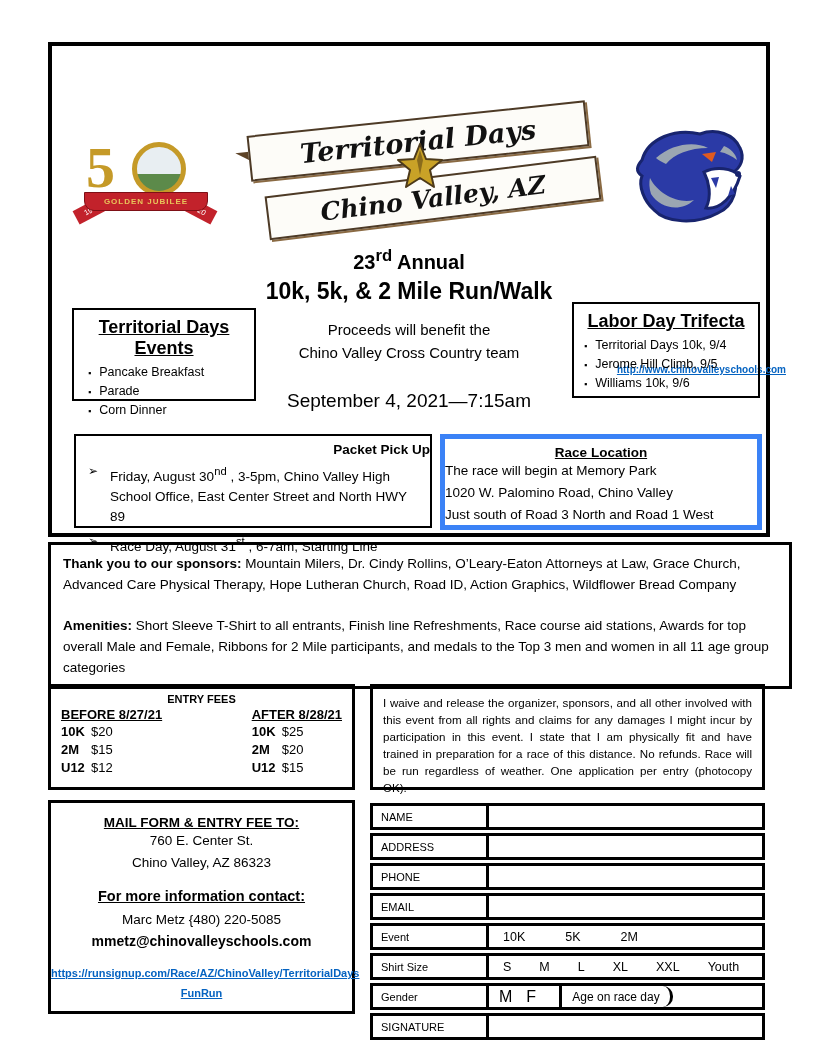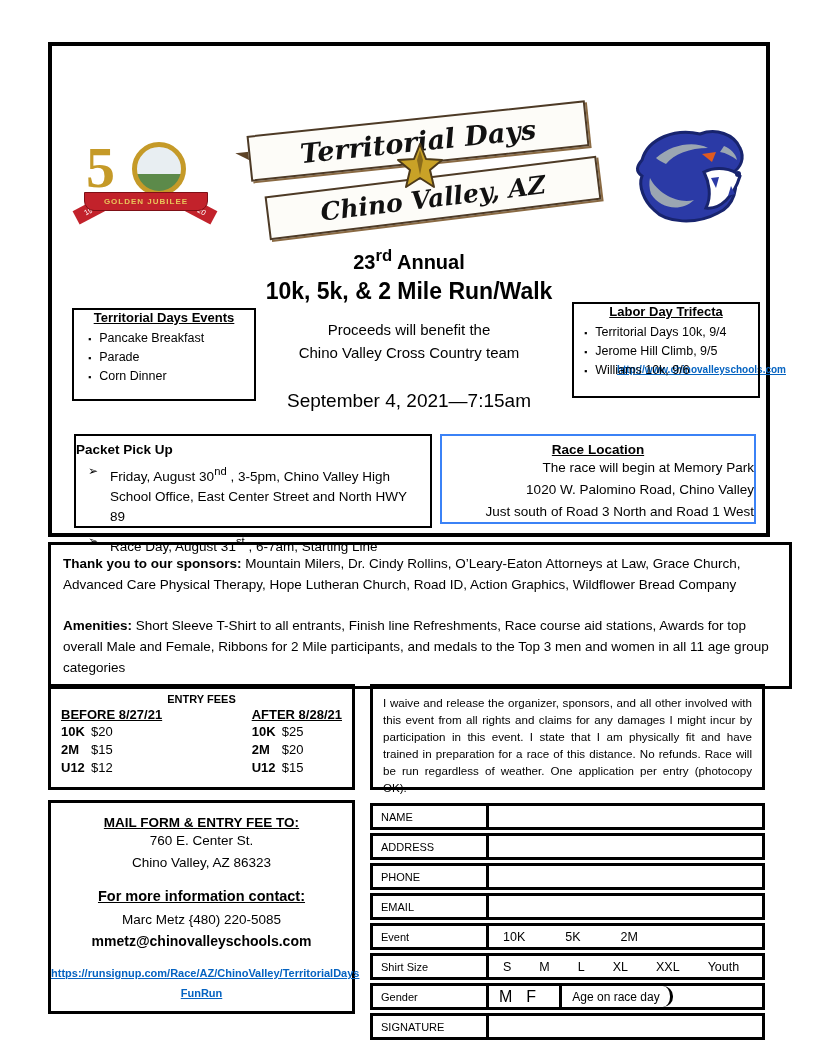--- a/index.html
+++ b/index.html
@@ -43,31 +43,31 @@
   
   .t-annual{left:0;top:200px;width:714px;text-align:center;font-size:20px;font-weight:bold;}
   .t-event{left:0;top:232px;width:714px;text-align:center;font-size:23px;font-weight:bold;}
   .t-benefit{left:0;top:272px;width:714px;text-align:center;font-size:15px;line-height:23px;}
   .t-link{left:0;top:318px;width:714px;text-align:right;font-size:10px;font-weight:bold;margin-left:20px;}
   .t-date{left:0;top:344px;width:714px;text-align:center;font-size:19px;}
   a.link{color:#0563c1;text-decoration:underline;cursor:pointer;}
   
   .box-events{left:20px;top:262px;width:180px;height:89px;border:2px solid #000;}
   .box-trifecta{left:520px;top:256px;width:184px;height:92px;border:2px solid #000;}
-  .sbox-title{text-align:center;font-size:13px;font-weight:bold;text-decoration:underline;}
+  .sbox-title{text-align:center;font-size:18px;font-weight:bold;text-decoration:underline;margin-top:7px;}
   .sbox-list{margin:6px 0 0 14px;font-size:12.5px;}
   .sbox-item{display:flex;align-items:baseline;margin-bottom:5px;}
   .sbox-bullet{font-size:9px;margin-right:8px;}
   .box-packet{left:22px;top:388px;width:354px;height:90px;border:2px solid #000;}
-  .box-location{left:388px;top:388px;width:312px;height:86px;border:2px solid #3b82f6;}
-  .packet-title{text-align:left;font-size:13.5px;font-weight:bold;margin-top:6px;}
+  .box-location{left:388px;top:388px;width:312px;height:86px;border:5px solid #3b82f6;}
+  .packet-title{text-align:right;font-size:13.5px;font-weight:bold;margin-top:6px;}
   .packet-item{display:flex;font-size:13.5px;margin:4px 10px 0 12px;line-height:20px;}
   .packet-arrow{margin-right:12px;font-size:12px;}
   .loc-title{text-align:center;font-size:13.5px;font-weight:bold;text-decoration:underline;margin-top:6px;}
-  .loc-line{text-align:right;font-size:13.5px;line-height:22px;}
+  .loc-line{text-align:left;font-size:13.5px;line-height:22px;}
   
   .spons-par{font-size:13.5px;line-height:21px;margin:0 0 20px 0;}
   
   .fees-title{text-align:center;font-size:11px;font-weight:bold;margin-top:6px;}
   .fees-cols{display:flex;margin:2px 10px 0 10px;justify-content:space-between;}
   .fees-col{font-size:13px;}
   .fees-head{font-weight:bold;text-decoration:underline;margin-bottom:1px;}
   .fees-row{line-height:18px;}
   .fees-label{font-weight:bold;display:inline-block;min-width:30px;}
   

